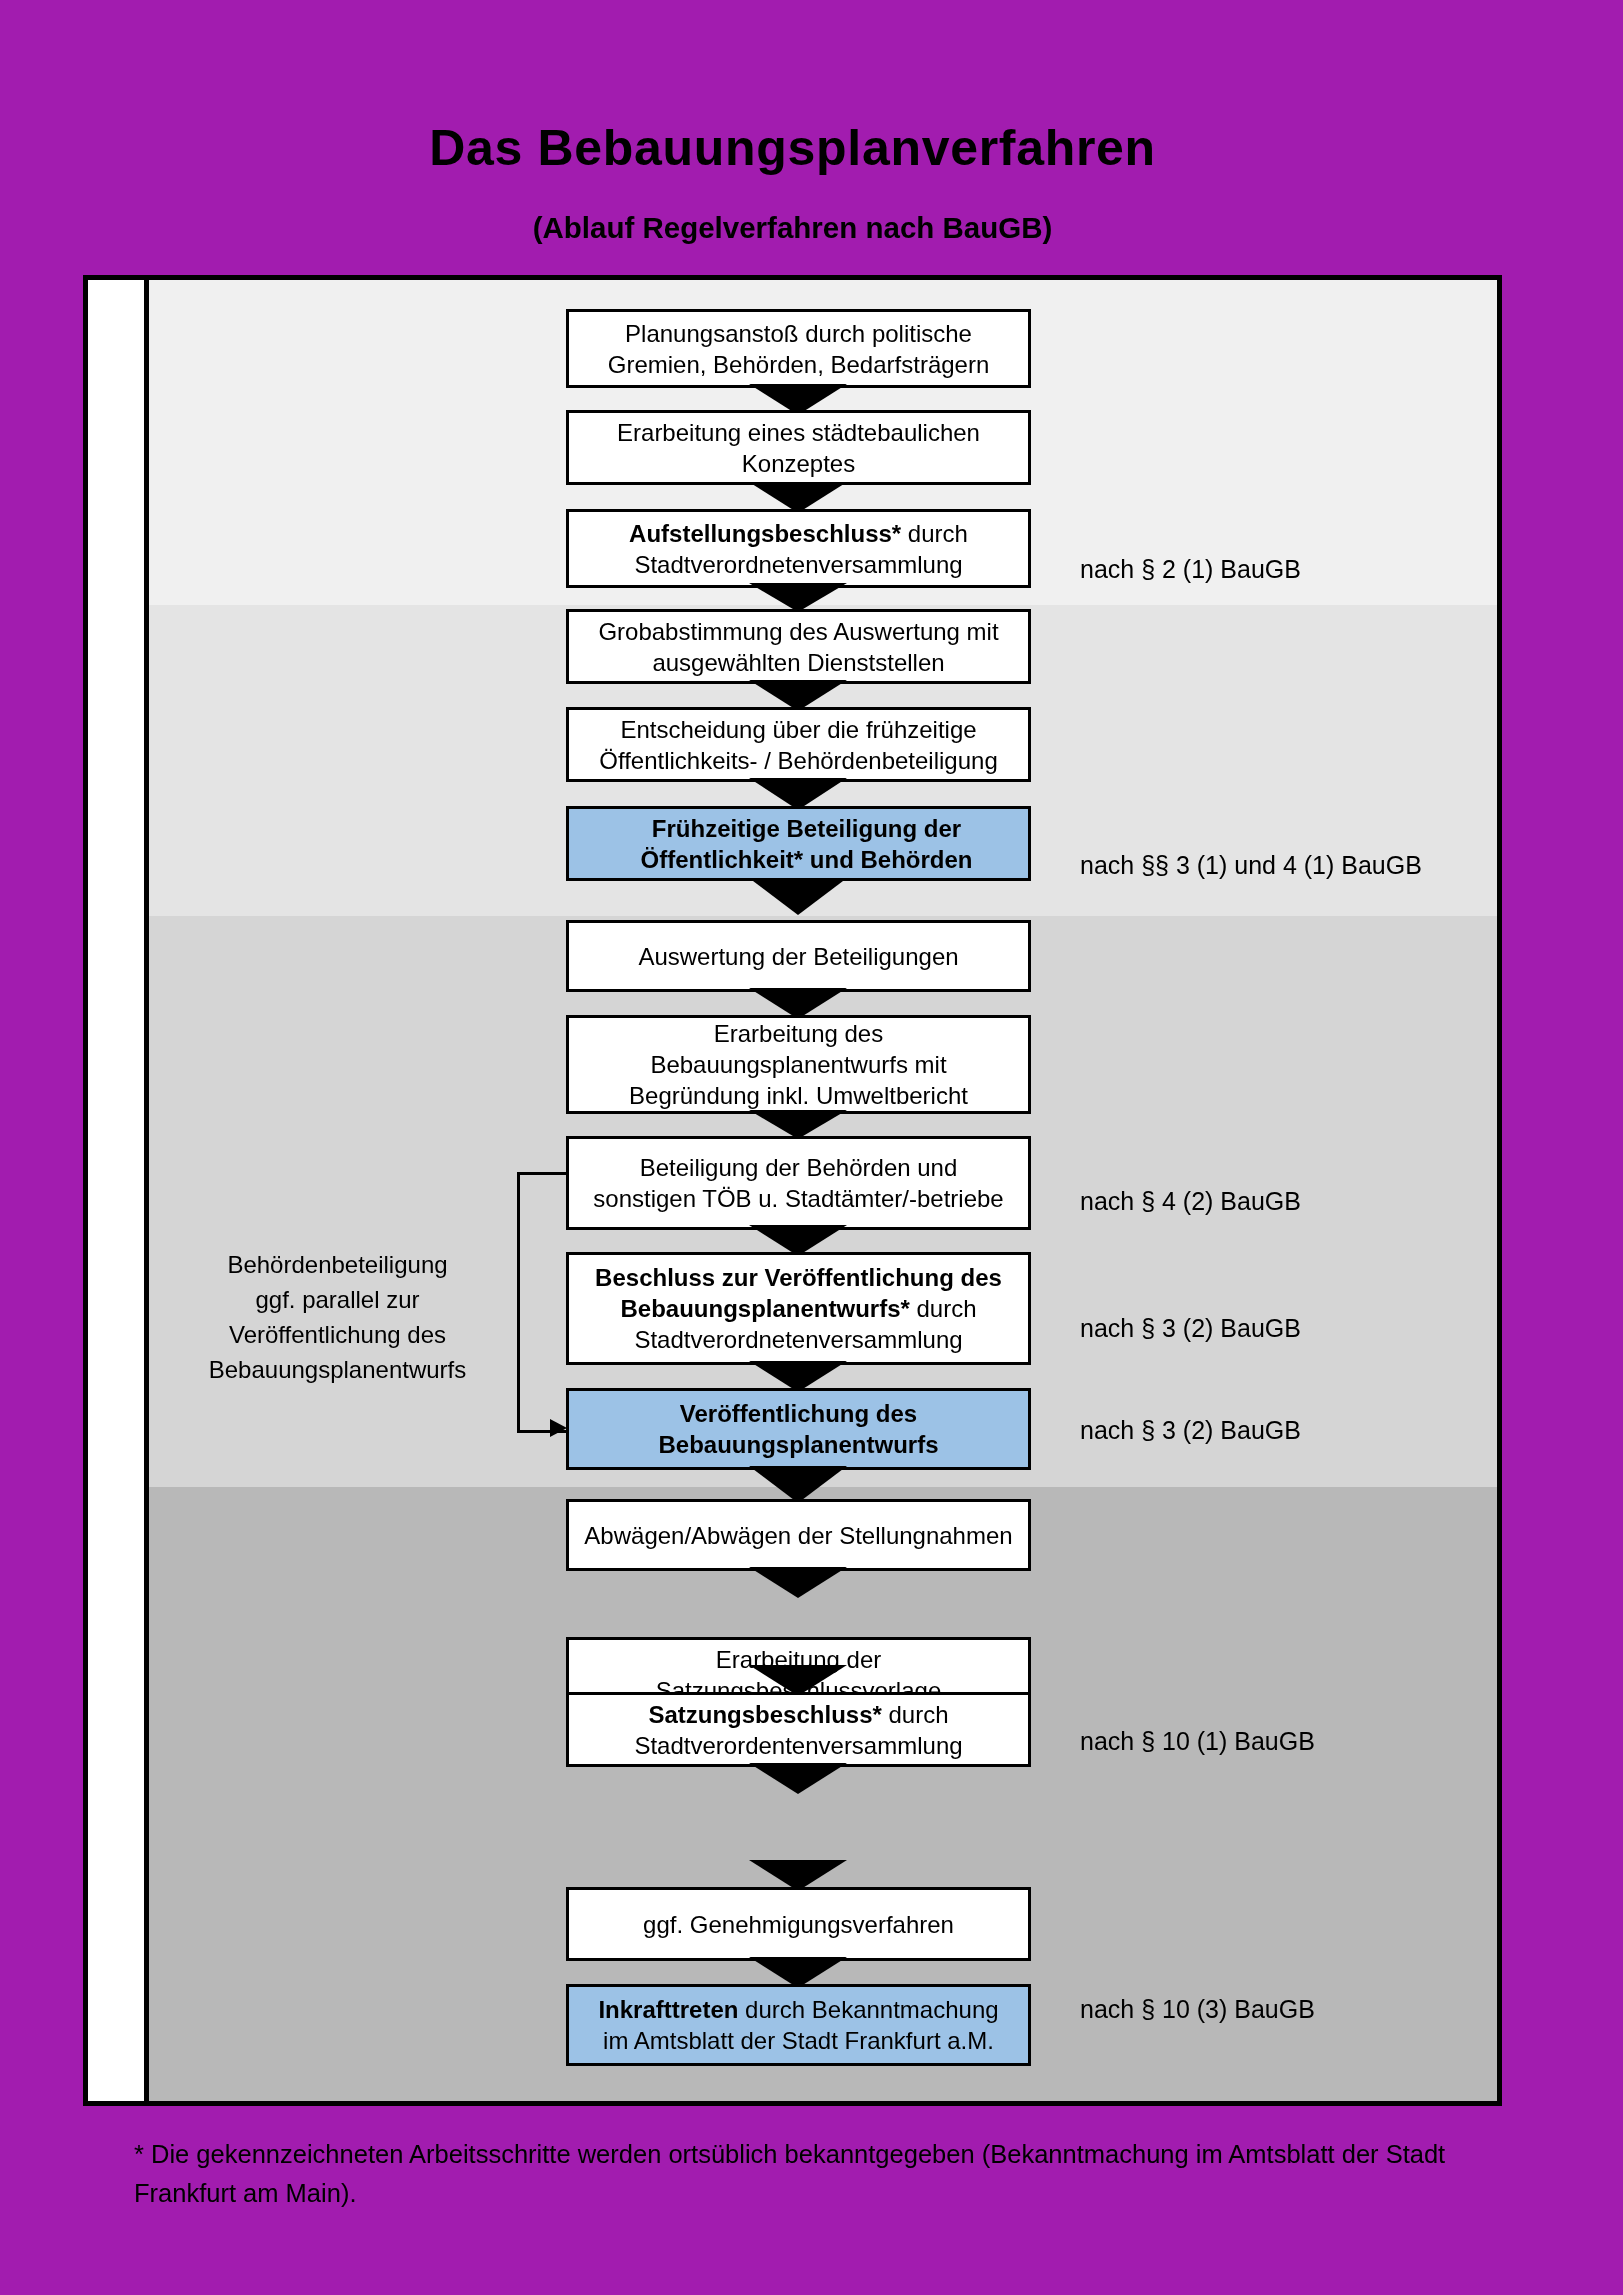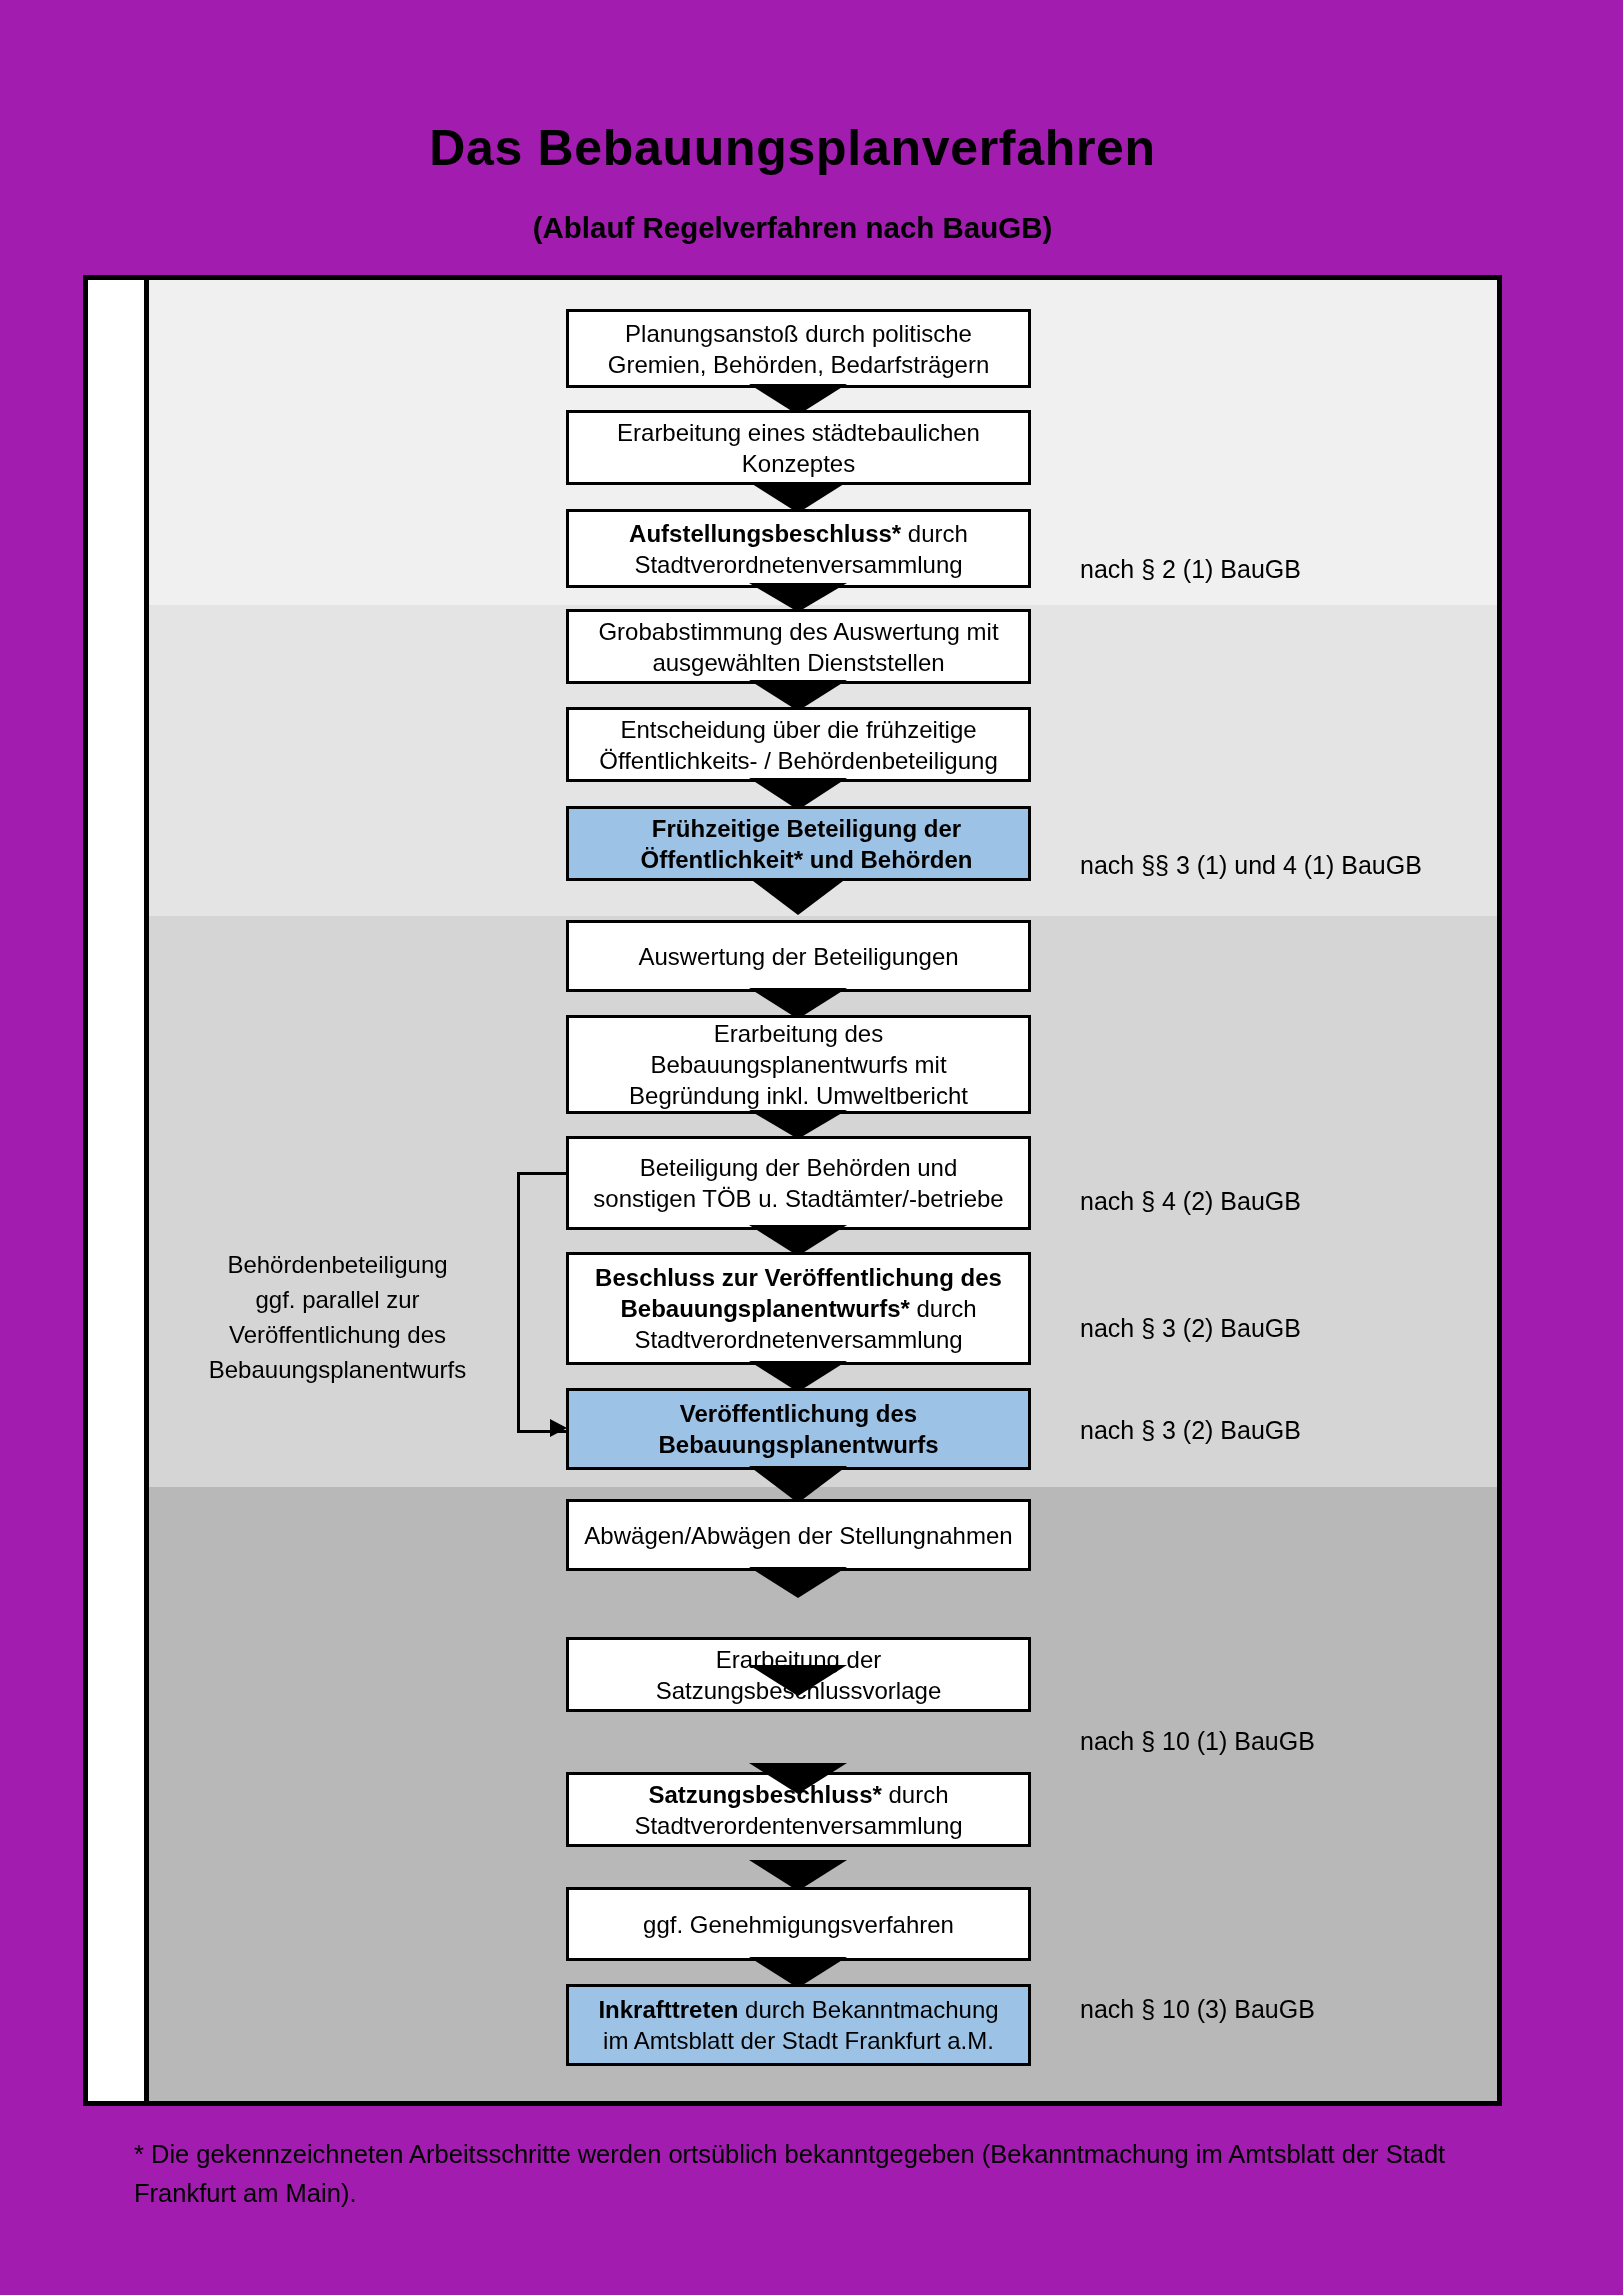--- a/index.html
+++ b/index.html
@@ -107,21 +107,21 @@
       <div class="abs arrow" style="left: 749px; top: 1466px; border-top: 37px solid rgb(0, 0, 0);"></div>
       <div class="abs annotation" style="top: 1415px;">nach § 3 (2) BauGB</div>
       <div class="abs stepbox" style="top: 1499px; height: 72px;">
         <div><span>Abwägen/Abwägen der Stellungnahmen</span></div>
       </div>
       <div class="abs arrow" style="left: 749px; top: 1567px; border-top: 31px solid rgb(0, 0, 0);"></div>
       <div class="abs stepbox" style="top: 1594px; height: 75px; margin-top: 43px;">
         <div><span>Erarbeitung der</span><br><span>Satzungsbeschlussvorlage</span></div>
       </div>
       <div class="abs arrow" style="left: 749px; top: 1665px; border-top: 31px solid rgb(0, 0, 0);"></div>
-      <div class="abs stepbox" style="top: 1772px; height: 75px;">
+      <div class="abs stepbox" style="top: 1692px; height: 75px;">
         <div><b>Satzungsbeschluss*</b><span> durch</span><br><span>Stadtverordentenversammlung</span></div>
       </div>
       <div class="abs arrow" style="left: 749px; top: 1763px; border-top: 31px solid rgb(0, 0, 0);"></div>
       <div class="abs annotation" style="top: 1726px;">nach § 10 (1) BauGB</div>
       <div class="abs stepbox" style="top: 1887px; height: 74px;">
         <div><span>Bescheidung der Stellungnahmen</span></div>
       </div>
       <div class="abs arrow" style="left: 749px; top: 1860px; border-top: 31px solid rgb(0, 0, 0);"></div>
       <div class="abs stepbox" style="top: 1887px; height: 74px;">
         <div><span>ggf. Genehmigungsverfahren</span></div>

